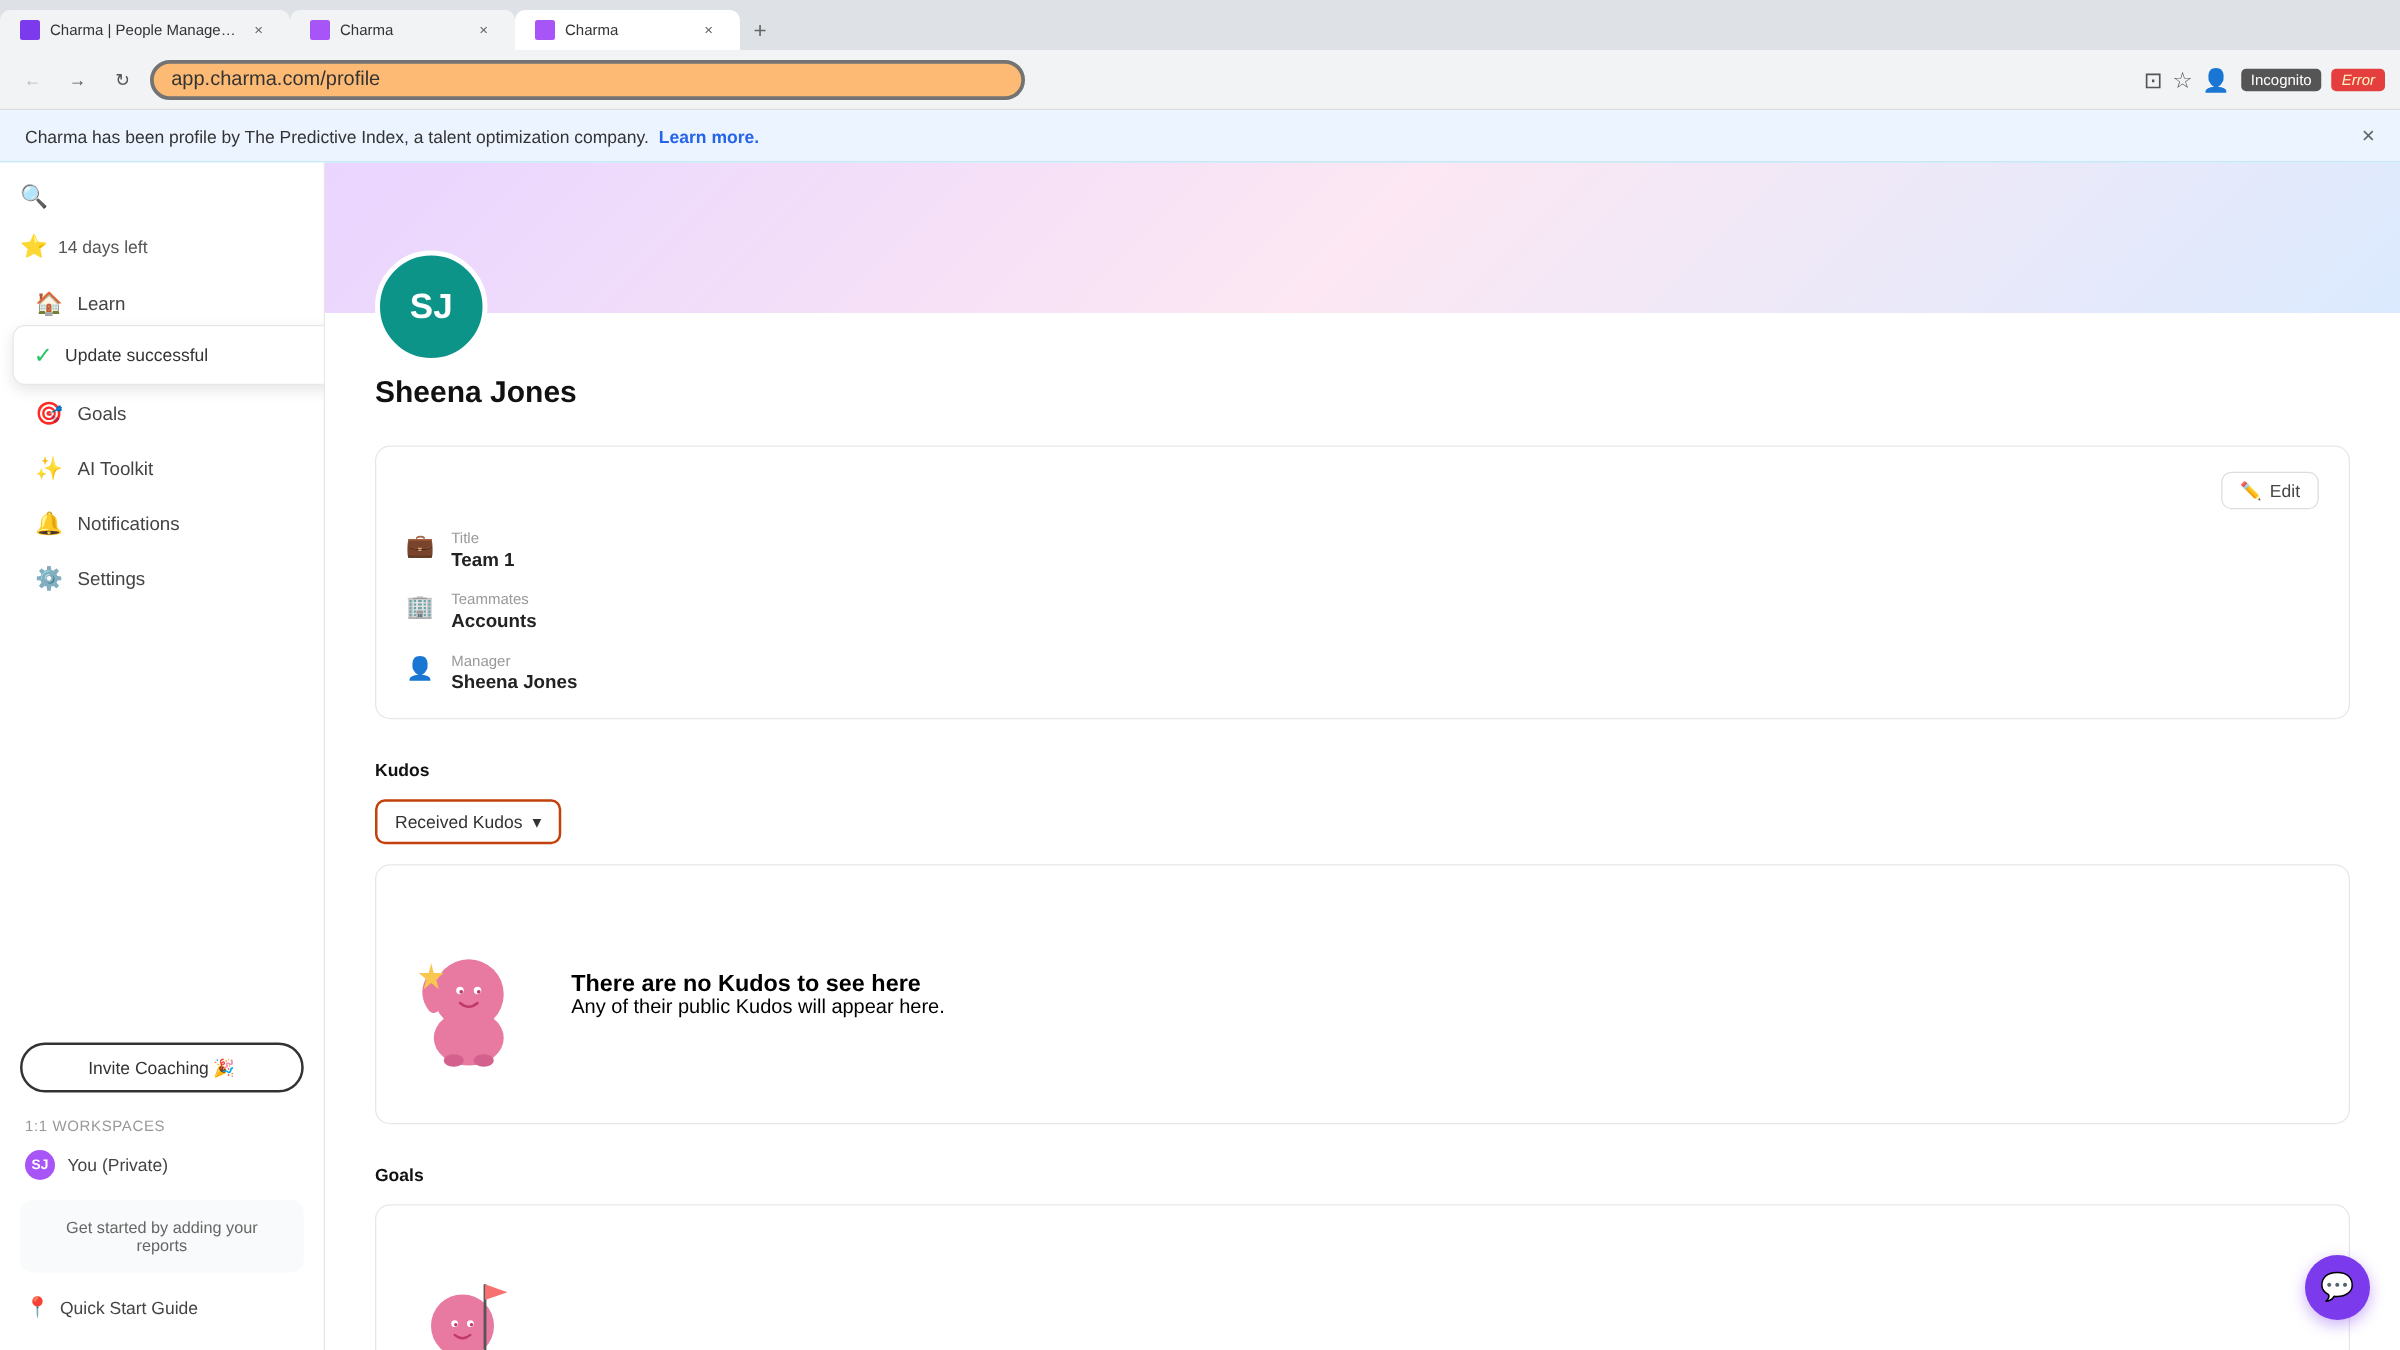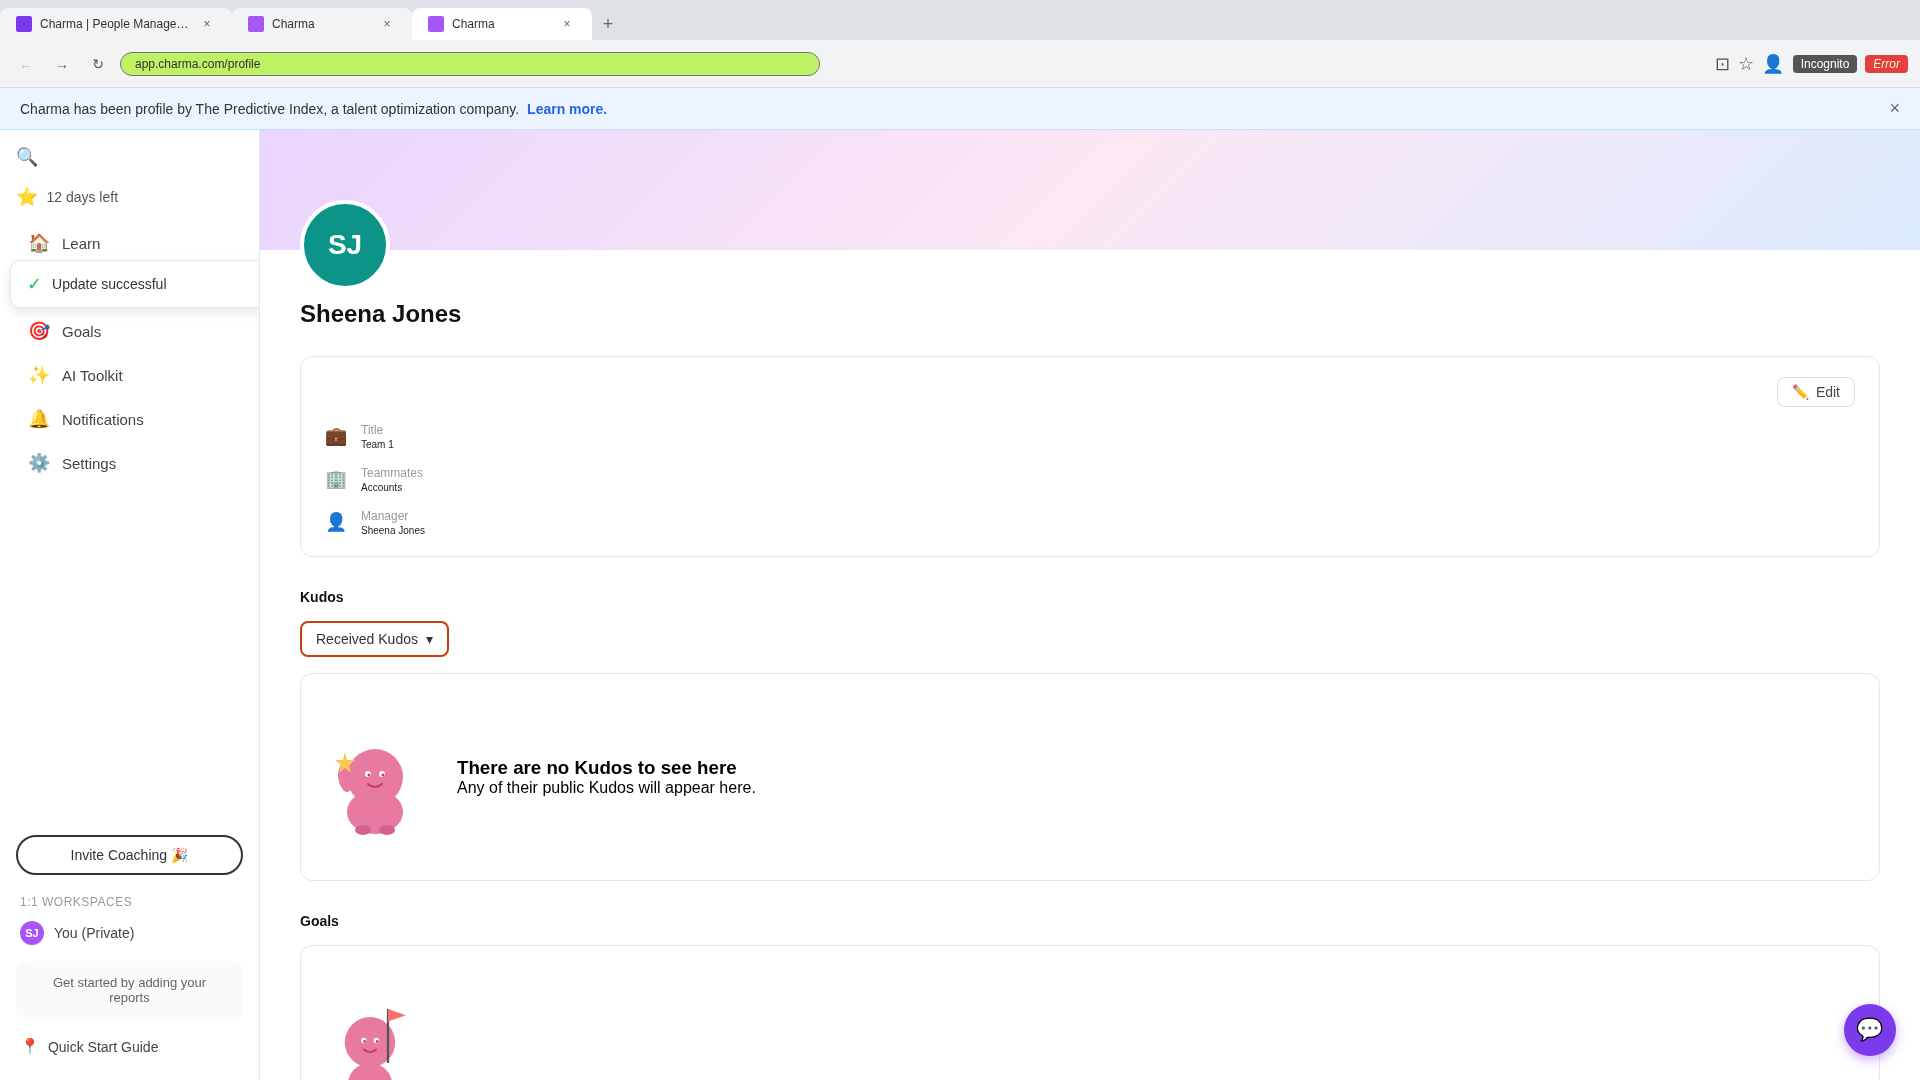--- a/index.html
+++ b/index.html
@@ -12,21 +12,21 @@
     .tab.active { background: #fff; }
     .tab-favicon { width: 16px; height: 16px; border-radius: 2px; }
     .tab-favicon.charma { background: #7c3aed; }
     .tab-favicon.charma2 { background: #a855f7; }
     .tab-close { margin-left: auto; width: 18px; height: 18px; display: flex; align-items: center; justify-content: center; border-radius: 50%; cursor: pointer; font-size: 12px; color: #666; }
     .tab-new { width: 32px; height: 32px; display: flex; align-items: center; justify-content: center; font-size: 18px; color: #666; cursor: pointer; }
 
     .address-bar { display: flex; align-items: center; gap: 8px; padding: 6px 12px; background: #f1f3f4; border-bottom: 1px solid #ddd; height: 48px; }
     .nav-btn { width: 28px; height: 28px; border-radius: 50%; display: flex; align-items: center; justify-content: center; cursor: pointer; color: #555; font-size: 14px; }
     .nav-btn.disabled { color: #bbb; cursor: default; }
-    .url-bar { flex: 1; background: #bef264; border: 1px solid #737373; border-radius: 20px; padding: 4px 14px; font-size: 12px; color: #333; max-width: 700px; display: flex; align-items: center; }
+    .url-bar { flex: 1; background: #fdba74; border: 3px solid #737373; border-radius: 20px; padding: 4px 14px; font-size: 16px; color: #333; max-width: 700px; display: flex; align-items: center; }
     .browser-actions { margin-left: auto; display: flex; align-items: center; gap: 8px; color: #555; font-size: 13px; }
     .incognito-badge { background: #555; color: #fff; padding: 2px 8px; border-radius: 4px; font-size: 12px; }
     .error-badge { background: #e53e3e; color: #fef9c3; padding: 2px 8px; border-radius: 4px; font-size: 12px; font-style: italic; }
 
     
     .announcement-banner { background: #ebf4ff; border-bottom: 1px solid #bee3f8; padding: 10px 20px; display: flex; align-items: center; justify-content: center; gap: 8px; font-size: 14px; color: #333; }
     .announcement-banner a { color: #2563eb; font-weight: 600; cursor: pointer; }
     .announcement-close { margin-left: auto; cursor: pointer; font-size: 18px; color: #666; }
 
     
@@ -70,21 +70,21 @@
 
     
     .profile-card { margin: 0 40px 32px; border: 1px solid #e5e7eb; border-radius: 12px; padding: 20px 24px; background: #fff; }
     .profile-card-header { display: flex; justify-content: flex-end; margin-bottom: 16px; }
     .edit-btn { display: flex; align-items: center; gap: 6px; padding: 6px 14px; border: 1px solid #ddd; border-radius: 8px; background: #fff; cursor: pointer; font-size: 14px; color: #444; }
 
     .profile-fields { display: flex; flex-direction: column; gap: 16px; }
     .profile-field { display: flex; align-items: flex-start; gap: 14px; }
     .field-icon { width: 22px; height: 22px; color: #888; font-size: 18px; margin-top: 2px; flex-shrink: 0; }
     .field-label { font-size: 12px; color: #999; margin-bottom: 2px; }
-    .field-value { font-size: 10px; color: #222; font-weight: 400; }
+    .field-value { font-size: 15px; color: #222; font-weight: 700; }
 
     
     .section-container { padding: 0 40px; }
     .section-title { font-size: 14px; font-weight: 700; color: #111; margin-bottom: 16px; }
     .kudos-filter { display: flex; align-items: center; gap: 8px; padding: 8px 14px; border: 2px solid #c2410c; border-radius: 8px; cursor: pointer; font-size: 14px; color: #333; background: #fff; margin-bottom: 16px; display: inline-flex; }
 
     .empty-state { border: 1px solid #e5e7eb; border-radius: 12px; padding: 48px 24px; display: flex; align-items: center; gap: 32px; margin-bottom: 32px; background: #fff; }
 
     
     .mascot-kudos { width: 100px; height: 110px; position: relative; }
@@ -149,21 +149,21 @@
       <span>Update successful</span>
 
     </div>
 
     <div class="sidebar-search">
       <span class="sidebar-search-icon">🔍</span>
     </div>
 
     <div class="trial-badge">
       <span class="trial-icon">⭐</span>
-      <span>12 days left</span>
+      <span>14 days left</span>
     </div>
 
     <div class="nav-items">
       <div class="nav-item">
         <span class="nav-icon">🏠</span>
         <span>Learn</span>
       </div>
       <div class="nav-item">
         <span class="nav-icon">💬</span>
         <span>Coaching</span>

